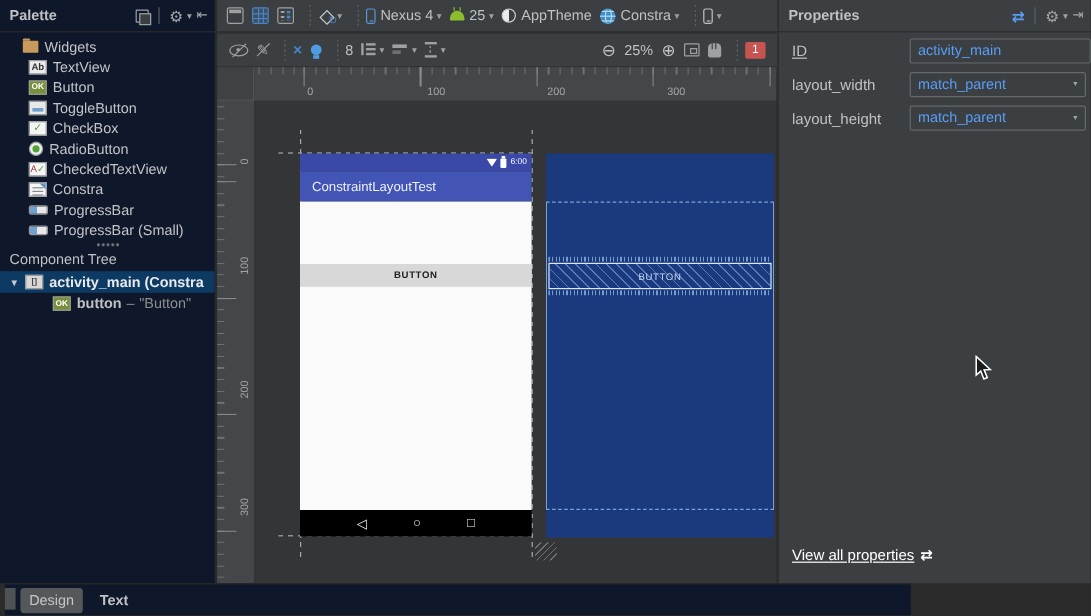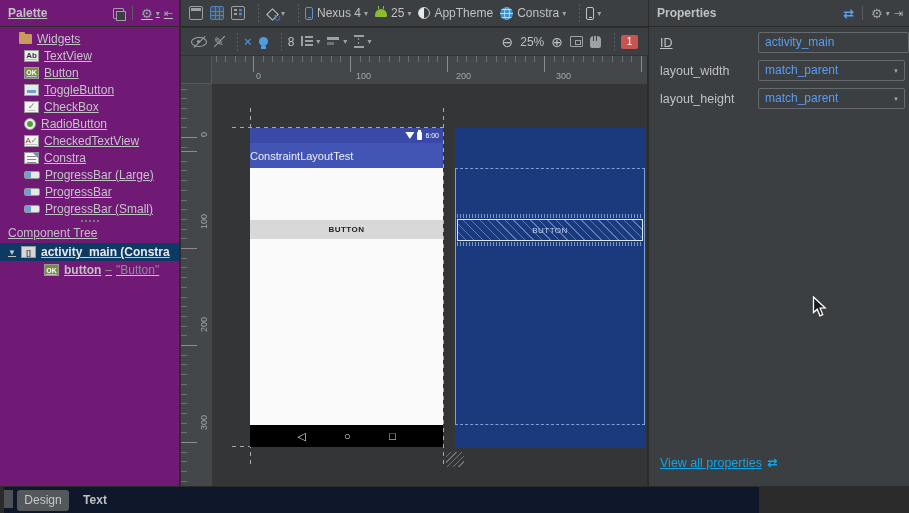--- a/index.html
+++ b/index.html
@@ -1,20 +1,20 @@
 <!DOCTYPE html>
 <html><head>
 <meta charset="utf-8">
 <style>
   html,body{margin:0;padding:0;background:#2B2B2B;}
   body{width:909px;height:513px;position:relative;overflow:hidden;
        font-family:"Liberation Sans","DejaVu Sans",sans-serif;font-size:12px;color:#BFC1C3;
        -webkit-font-smoothing:antialiased;}
   
-  #left-panel{position:absolute;left:0;top:0;width:180px;height:486px;background:#701a75;border-right:1px solid #2B2B2B;box-sizing:border-box;overflow:hidden;text-decoration:underline;}
+  #left-panel{position:absolute;left:0;top:0;width:180px;height:486px;background:#0f172a;border-right:1px solid #2B2B2B;box-sizing:border-box;overflow:hidden;}
   #top-toolbar{position:absolute;left:181px;top:0;width:467px;height:27px;background:#3C3F41;border-bottom:1px solid #2B2B2B;box-sizing:border-box;display:flex;align-items:center;padding-left:8px;}
   #props-panel{position:absolute;left:648px;top:0;width:261px;height:486px;background:#3C3F41;border-left:1px solid #2B2B2B;box-sizing:border-box;}
   .panel-header{height:27px;border-bottom:1px solid #2B2B2B;box-sizing:border-box;display:flex;align-items:center;padding:0 6px 0 8px;}
   .ph-title{font-weight:bold;color:#BFC1C3;font-size:12px;}
   .ph-icons{margin-left:auto;display:flex;align-items:center;gap:4px;}
   
   .glyph{color:#A2A5A7;font-size:13px;line-height:1;}
   .chev{font-size:8px;color:#9EA1A3;margin-left:-1px;}
   .vsep{width:1px;height:14px;background:#5A5D5F;margin:0 4px;}
   .vsep-dot{width:1px;height:18px;background:repeating-linear-gradient(#5A5D5F 0 2px,transparent 2px 4px);margin:0 6px;}
@@ -108,36 +108,36 @@
   #surface{position:absolute;left:212px;top:84px;width:435px;height:402px;background:#333537;overflow:hidden;}
   .selv{position:absolute;width:1px;background:repeating-linear-gradient(to bottom,#A6A8AA 0 4px,transparent 4px 8px);}
   .selh{position:absolute;height:1px;background:repeating-linear-gradient(to right,#A6A8AA 0 4px,transparent 4px 8px);}
   
   #device{position:absolute;left:38px;top:44px;width:193px;height:319px;display:flex;flex-direction:column;}
   #status-bar{height:15px;background:#3A49A8;display:flex;align-items:center;justify-content:flex-end;gap:3px;padding-right:4px;}
   .icon-wifi{width:9px;height:7px;background:#FFF;clip-path:polygon(0 0,100% 0,50% 100%);}
   .icon-battery{width:5px;height:8px;background:#FFF;border-radius:1px;position:relative;}
   .icon-battery::before{content:"";position:absolute;top:-2px;left:1px;right:1px;height:2px;background:#FFF;}
   #status-time{color:#FFF;font-size:7px;}
-  #app-bar{height:25px;background:#4355B4;color:#EDEFF9;font-size:11px;display:flex;align-items:center;padding-left:0;}
+  #app-bar{height:25px;background:#4355B4;color:#EDEFF9;font-size:11px;display:flex;align-items:center;padding-left:10px;}
   #device-content{flex:1;background:#FAFAFA;position:relative;}
   #device-button{position:absolute;left:0;right:0;top:52px;height:19px;background:#D8D8D8;color:#212121;font-size:8px;font-weight:bold;letter-spacing:.5px;display:flex;align-items:center;justify-content:center;}
   #nav-bar{height:22px;background:#000;display:flex;align-items:center;justify-content:space-around;color:#E8E8E8;font-size:11px;padding:0 28px;}
   .resize-handle{position:absolute;left:234px;top:368px;width:18px;height:15px;background:repeating-linear-gradient(135deg,transparent 0 3px,#8A8D8F 3px 4px);opacity:.7;}
   
   #blueprint{position:absolute;left:243px;top:44px;width:190px;height:320px;background:#1B3A7E;}
   #bp-content{position:absolute;left:0;right:0;top:40px;bottom:23px;border-left:1px solid #7AA3D4;border-right:1px solid #7AA3D4;border-top:1px dashed #7AA3D4;border-bottom:1px dashed #7AA3D4;box-sizing:border-box;}
   .spring{position:absolute;left:2px;right:2px;height:4px;background:repeating-linear-gradient(90deg,#87AEDC 0 1px,transparent 1px 3px);opacity:.85;}
   #bp-button{position:absolute;left:2px;right:2px;top:91px;height:22px;border:1px solid #DCE8F7;box-sizing:border-box;color:#C7D9F2;font-size:8px;letter-spacing:.5px;display:flex;align-items:center;justify-content:center;
     background:repeating-linear-gradient(45deg,transparent 0 5px,rgba(140,175,235,.55) 5px 6px);}
   
   .prop-label{position:absolute;left:11px;color:#BFC1C3;font-size:12.5px;line-height:21px;}
   .prop-field{position:absolute;left:109px;width:147px;height:21px;border:1px solid #646A6E;border-radius:2px;box-sizing:border-box;color:#589DF6;font-size:12px;line-height:19px;padding-left:6px;background:#3C3F41;}
   .dd-arrow{position:absolute;right:5px;top:7px;font-size:6px;color:#A2A5A7;line-height:1;}
-  #view-all{position:absolute;left:11px;top:455px;color:#0ea5e9;font-size:12.5px;}
+  #view-all{position:absolute;left:11px;top:455px;color:#ffffff;font-size:12.5px;}
   #view-all .lbl{text-decoration:underline;cursor:pointer;}
   #view-all .arr{margin-left:5px;font-weight:bold;}
   
   #bottom-bar{position:absolute;left:4px;top:486px;width:755px;height:27px;background:#0f172a;border-top:1px solid #2B2B2B;box-sizing:border-box;}
   .corner-notch{position:absolute;left:0;top:3px;width:9px;height:18px;background:#4E5254;}
   .ftab{position:absolute;top:3px;height:21px;line-height:21px;text-align:center;font-size:12px;color:#C5C7C9;border-radius:3px;cursor:pointer;}
   #tab-design{left:13px;width:52px;background:#54585A;}
   #tab-text{left:68px;width:46px;font-weight:bold;color:#BFC1C3;}
 </style>
 </head>
@@ -185,24 +185,20 @@
           <span class="c">✓</span>
         </span>
       <span>CheckedTextView</span>
     </div>
     <div class="prow item">
       <span class="wicon icon-spinner"></span>
       <span>Constra</span>
     </div>
     <div class="prow item">
       <span class="wicon icon-pb"></span>
-      <span>ProgressBar (Large)</span>
-    </div>
-    <div class="prow item">
-      <span class="wicon icon-pb"></span>
       <span>ProgressBar</span>
     </div>
     <div class="prow item">
       <span class="wicon icon-pb"></span>
       <span>ProgressBar (Small)</span>
     </div>
   </div>
   <div class="tree-grip"></div>
   <div class="sub-title">Component Tree</div>
   <div class="tree-row selected">

